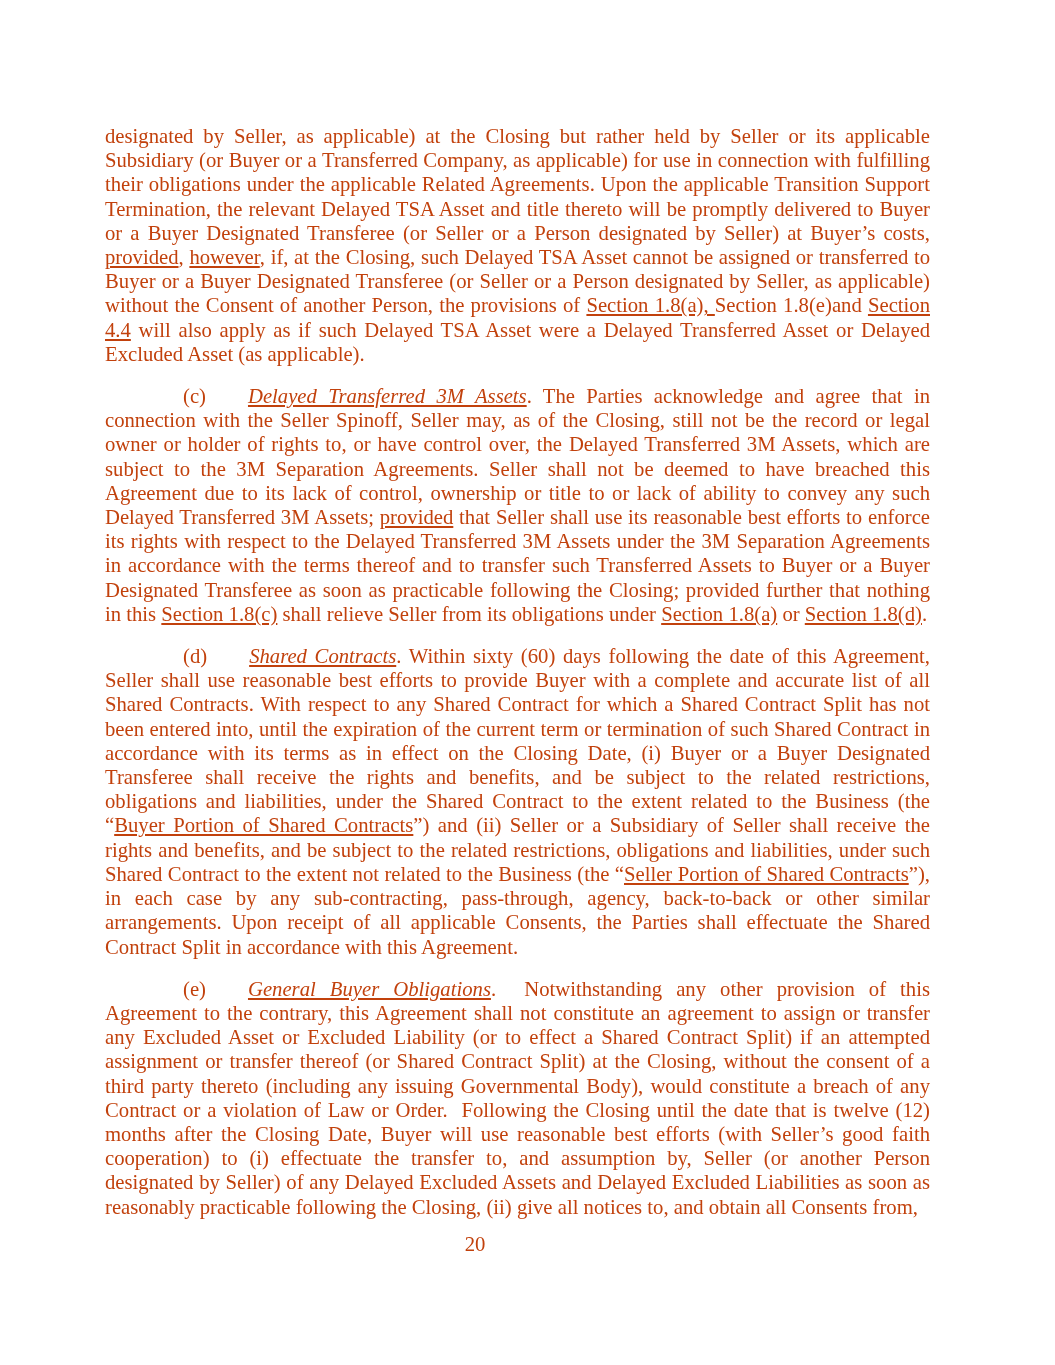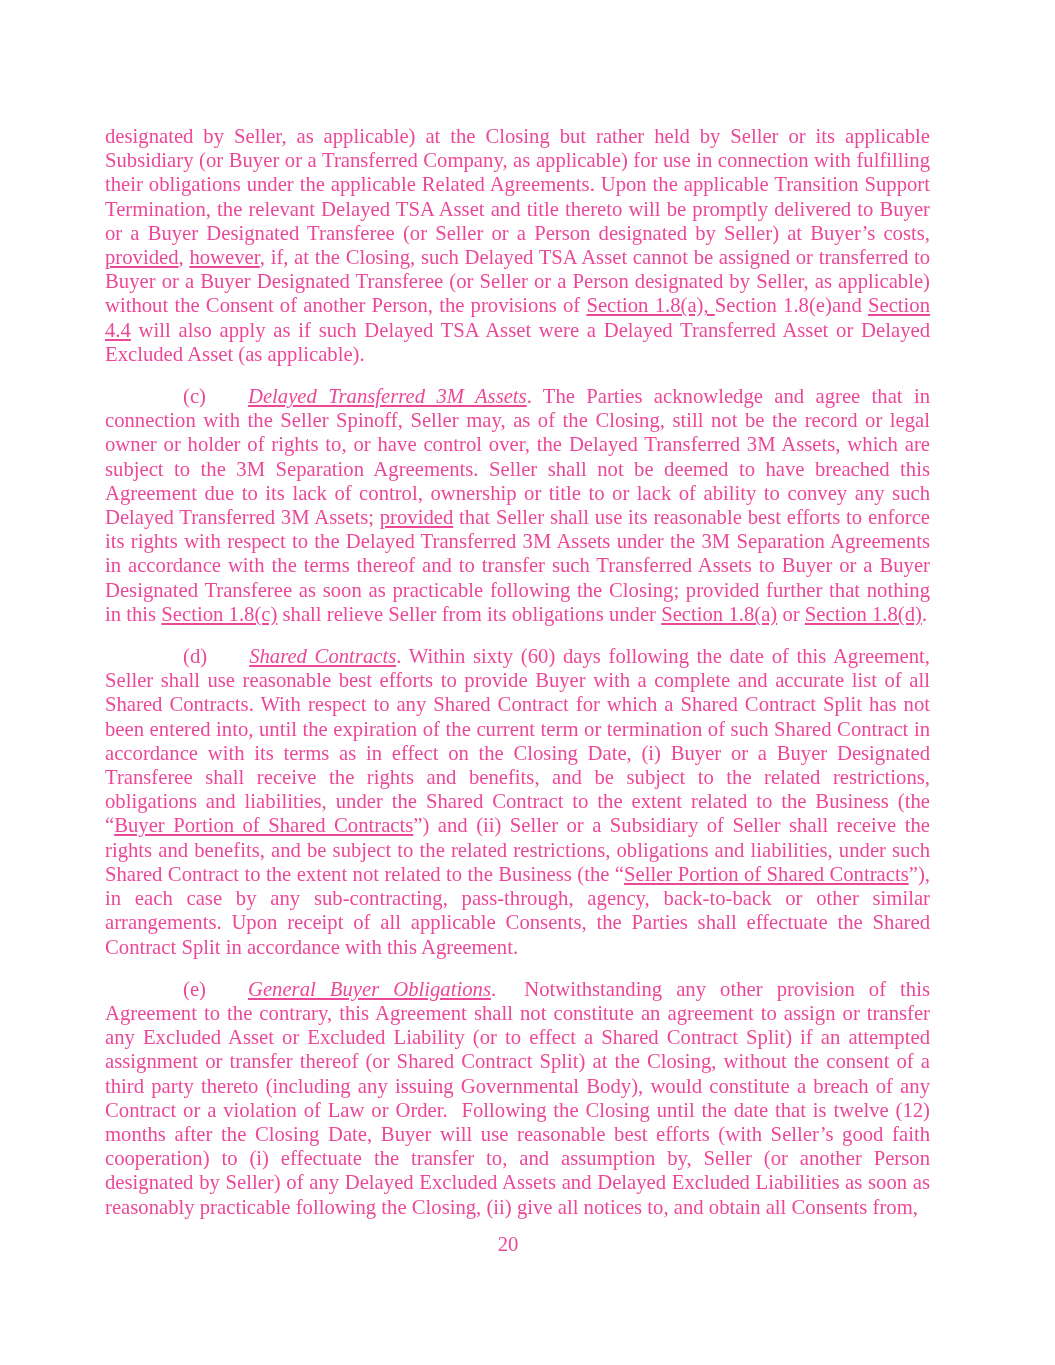--- a/index.html
+++ b/index.html
@@ -5,21 +5,21 @@
   html, body {
     margin: 0;
     padding: 0;
     background: #ffffff;
   }
   .page {
     position: relative;
     width: 950px;
     height: 1365px;
     background: #ffffff;
-    color: #ec4899;
+    color: #c2410c;
     font-family: "Liberation Serif", "DejaVu Serif", serif;
     font-size: 20.7px;
     line-height: 24.2px;
     overflow: hidden;
   }
   .body-text {
     position: absolute;
     left: 105px;
     top: 124px;
     width: 825px;
@@ -34,21 +34,20 @@
   .run-normal { }
   .run-underline { text-decoration: underline; }
   .run-italic-underline { font-style: italic; text-decoration: underline; margin-top: 44px; }
   .run-tab { display: inline-block; width: 42px; }
   .footer {
     position: absolute;
     top: 1232px;
     left: 0;
     width: 100%;
     text-align: center;
-    margin-left: 33px;
   }
 </style>
 </head>
 <body>
 
 <div class="page">
   <div class="body-text">
       <p class="para"><span class="run-normal">designated by Seller, as applicable) at the Closing but rather held by Seller or its applicable Subsidiary (or Buyer or a Transferred Company, as applicable) for use in connection with fulfilling their obligations under the applicable Related Agreements. Upon the applicable Transition Support Termination, the relevant Delayed TSA Asset and title thereto will be promptly delivered to Buyer or a Buyer Designated Transferee (or Seller or a Person designated by Seller) at Buyer’s costs, </span><span class="run-underline">provided</span><span class="run-normal">, </span><span class="run-underline">however</span><span class="run-normal">, if, at the Closing, such Delayed TSA Asset cannot be assigned or transferred to Buyer or a Buyer Designated Transferee (or Seller or a Person designated by Seller, as applicable) without the Consent of another Person, the provisions of </span><span class="run-underline">Section 1.8(a), </span><span class="run-normal">Section 1.8(e)and </span><span class="run-underline">Section 4.4</span><span class="run-normal"> will also apply as if such Delayed TSA Asset were a Delayed Transferred Asset or Delayed Excluded Asset (as applicable).</span></p>
       <p class="para indented"><span class="run-normal">(c)</span><span class="run-tab"></span><span class="run-italic-underline">Delayed Transferred 3M Assets</span><span class="run-normal">. The Parties acknowledge and agree that in connection with the Seller Spinoff, Seller may, as of the Closing, still not be the record or legal owner or holder of rights to, or have control over, the Delayed Transferred 3M Assets, which are subject to the 3M Separation Agreements. Seller shall not be deemed to have breached this Agreement due to its lack of control, ownership or title to or lack of ability to convey any such Delayed Transferred 3M Assets; </span><span class="run-underline">provided</span><span class="run-normal"> that Seller shall use its reasonable best efforts to enforce its rights with respect to the Delayed Transferred 3M Assets under the 3M Separation Agreements in accordance with the terms thereof and to transfer such Transferred Assets to Buyer or a Buyer Designated Transferee as soon as practicable following the Closing; provided further that nothing in this </span><span class="run-underline">Section 1.8(c)</span><span class="run-normal"> shall relieve Seller from its obligations under </span><span class="run-underline">Section 1.8(a)</span><span class="run-normal"> or </span><span class="run-underline">Section 1.8(d)</span><span class="run-normal">.</span></p>
       <p class="para indented"><span class="run-normal">(d)</span><span class="run-tab"></span><span class="run-italic-underline">Shared Contracts</span><span class="run-normal">. Within sixty (60) days following the date of this Agreement, Seller shall use reasonable best efforts to provide Buyer with a complete and accurate list of all Shared Contracts. With respect to any Shared Contract for which a Shared Contract Split has not been entered into, until the expiration of the current term or termination of such Shared Contract in accordance with its terms as in effect on the Closing Date, (i) Buyer or a Buyer Designated Transferee shall receive the rights and benefits, and be subject to the related restrictions, obligations and liabilities, under the Shared Contract to the extent related to the Business (the “</span><span class="run-underline">Buyer Portion of Shared Contracts</span><span class="run-normal">”) and (ii) Seller or a Subsidiary of Seller shall receive the rights and benefits, and be subject to the related restrictions, obligations and liabilities, under such Shared Contract to the extent not related to the Business (the “</span><span class="run-underline">Seller Portion of Shared Contracts</span><span class="run-normal">”), in each case by any sub-contracting, pass-through, agency, back-to-back or other similar arrangements. Upon receipt of all applicable Consents, the Parties shall effectuate the Shared Contract Split in accordance with this Agreement.</span></p>

